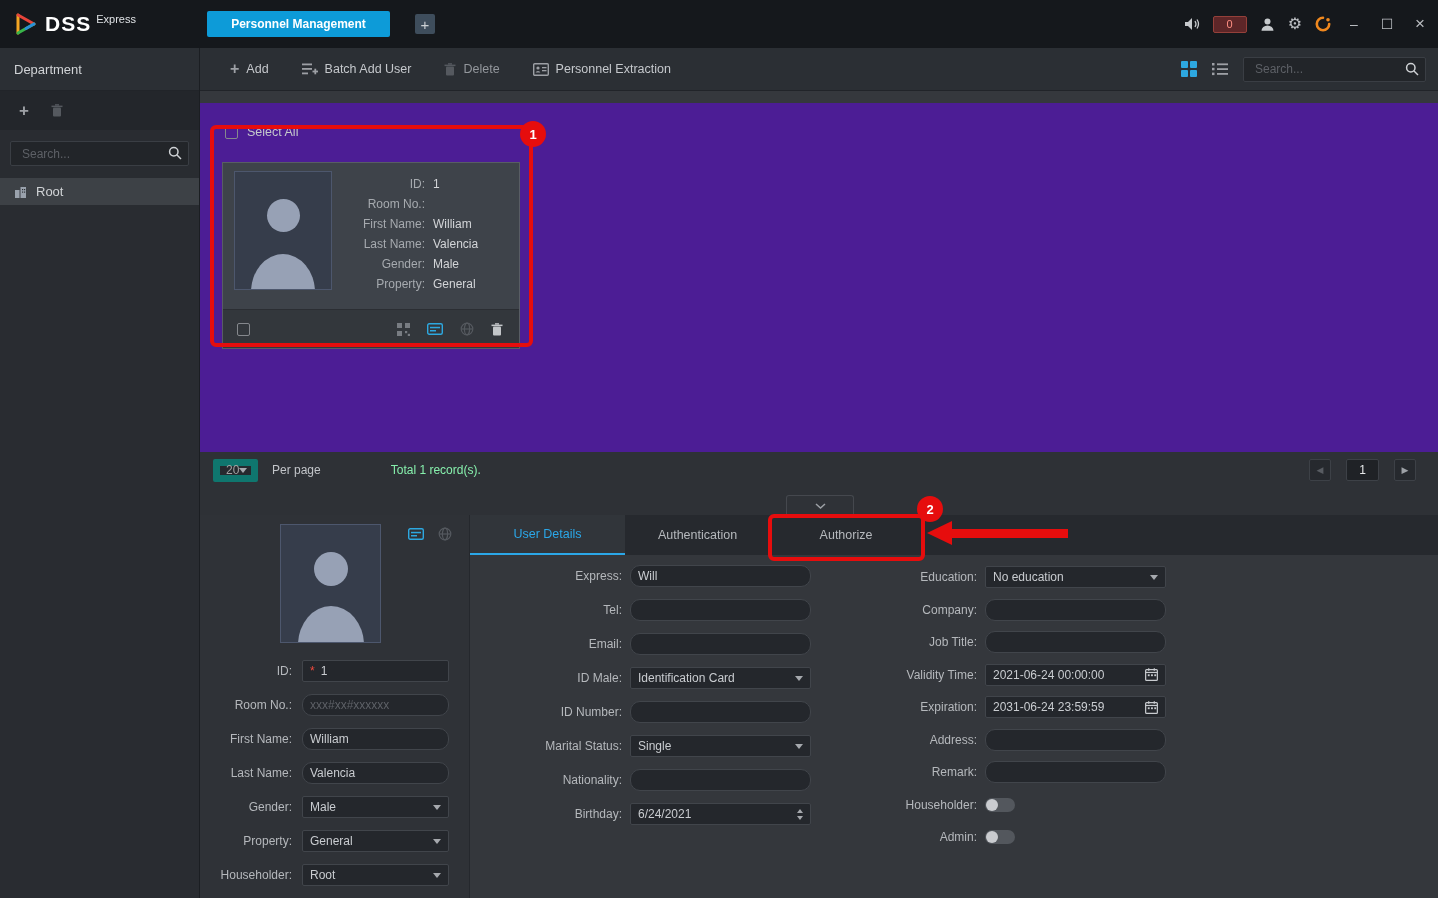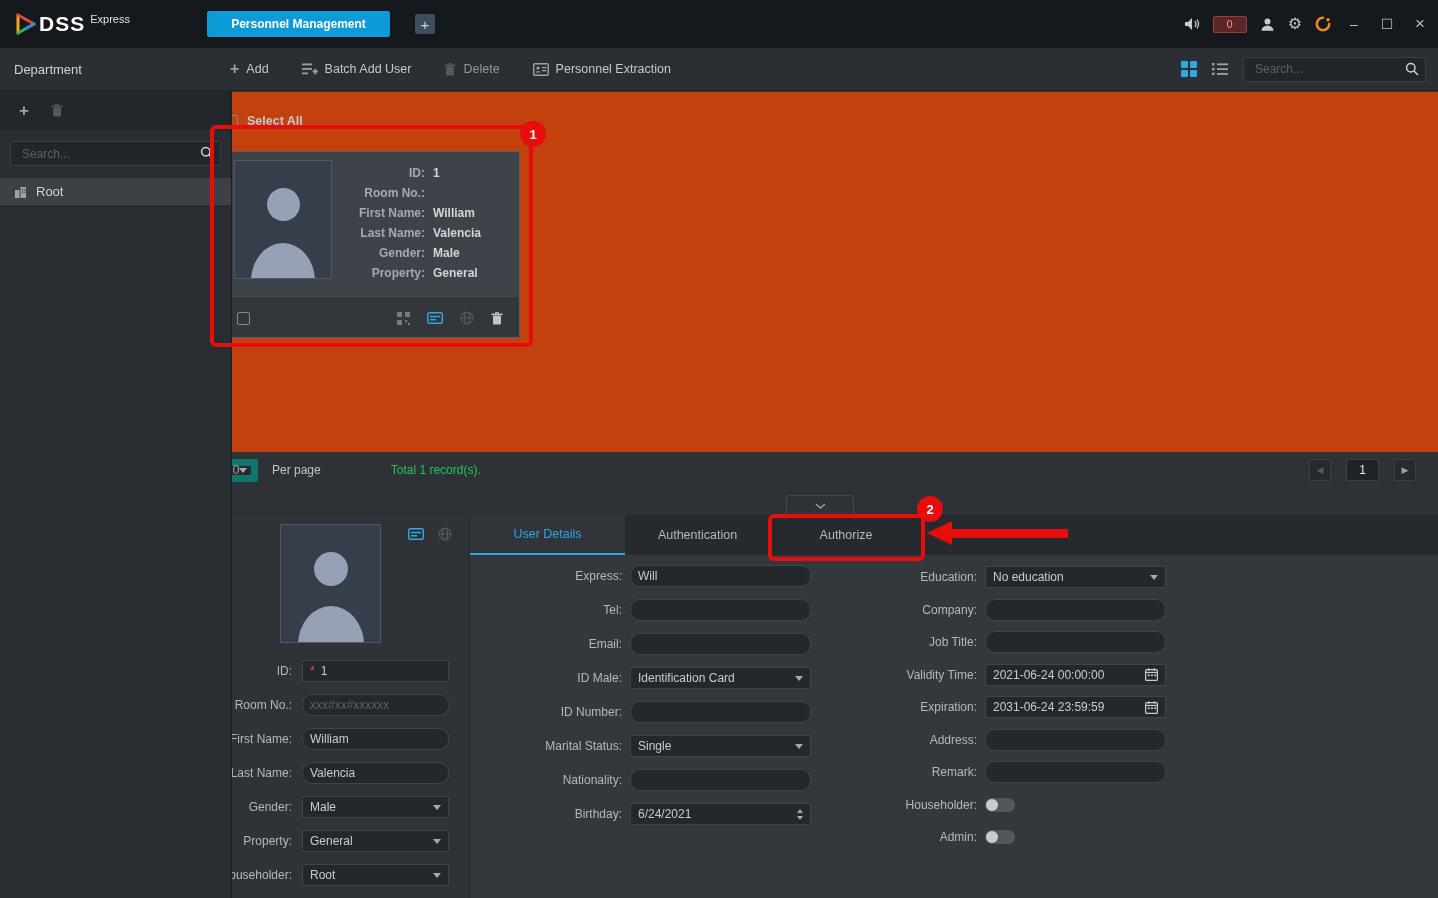--- a/index.html
+++ b/index.html
@@ -3,54 +3,54 @@
 <meta charset="utf-8">
 <style>
 *{margin:0;padding:0;box-sizing:border-box;}
 html,body{width:1438px;height:898px;}
 body{font-family:"Liberation Sans",sans-serif;background:#35383d;color:#c3c6ca;font-size:12px;overflow:hidden;position:relative;}
 .app{position:absolute;inset:0;width:1438px;height:898px;}
 
 
 .topbar{position:absolute;left:0;top:0;width:1438px;height:48px;background:#15181c;z-index:10;}
 .logo{position:absolute;left:14px;top:0;height:48px;display:flex;align-items:center;}
-.logo-dss{font-size:21px;font-weight:bold;color:#fff;letter-spacing:1px;margin-left:0;}
+.logo-dss{font-size:21px;font-weight:bold;color:#fff;letter-spacing:1px;margin-left:6px;}
 .logo-express{font-size:11px;color:#dfe2e5;margin-left:5px;position:relative;top:-5px;}
 .app-tab{position:absolute;left:207px;top:11px;width:183px;height:26px;background:#0d9bd8;color:#fff;font-weight:bold;font-size:12px;display:flex;align-items:center;justify-content:center;border-radius:2px;cursor:default;}
 .new-tab{position:absolute;left:415px;top:14px;width:20px;height:20px;background:#3e4d5c;color:#cdd1d5;font-size:15px;display:flex;align-items:center;justify-content:center;border-radius:2px;}
 .topbar-right{position:absolute;right:8px;top:0;height:48px;display:flex;align-items:center;gap:13px;}
 .tb-icon{display:flex;align-items:center;justify-content:center;}
 .gear-glyph{font-size:16px;color:#bcbfc3;line-height:1;}
 .alarm-badge{min-width:34px;height:17px;background:#5d2628;border:1px solid #94403a;border-radius:2px;color:#ff8f83;font-size:11px;display:flex;align-items:center;justify-content:center;padding:0 8px;}
 .win-btn{color:#b9bcc0;font-size:14px;width:20px;text-align:center;}
 .win-close{font-size:17px;}
 
 
-.sidebar{position:absolute;left:0;top:48px;width:232px;bottom:0;background:#292c31;border-right:1px solid #1b1e22;z-index:5;}
+.sidebar{position:absolute;left:0;top:48px;width:200px;bottom:0;background:#292c31;border-right:1px solid #1b1e22;z-index:5;}
 .sidebar-header{height:43px;background:#2b2f34;border-bottom:1px solid #212429;display:flex;align-items:center;padding:0 14px;color:#d0d3d6;font-size:13px;}
 .sidebar-actions{height:39px;background:#23262b;display:flex;align-items:center;gap:22px;padding:0 19px;}
 .sb-plus{color:#9da0a5;font-size:17px;font-weight:bold;line-height:1;}
 .sidebar-search{position:relative;margin:11px 10px 12px;}
 .search-input{width:100%;height:25px;background:#222529;border:1px solid #3a3e44;border-radius:2px;color:#c9ccd0;font:12px "Liberation Sans",sans-serif;padding:0 26px 0 11px;}
 .search-input::placeholder{color:#5d6066;}
 .search-ic{position:absolute;right:7px;top:5px;display:flex;}
 .tree-item{height:27px;display:flex;align-items:center;gap:9px;padding:0 14px;color:#d0d3d6;font-size:13px;}
 .tree-item.selected{background:#3d4146;}
 
 
 .toolbar{position:absolute;left:200px;top:48px;right:0;height:43px;background:#2b2f34;border-bottom:1px solid #212429;display:flex;align-items:center;padding-left:30px;gap:33px;z-index:5;}
 .tb-btn{display:flex;align-items:center;gap:7px;background:none;border:none;color:#c5c8cc;font:12.5px "Liberation Sans",sans-serif;}
 .tb-btn.dim{color:#93979c;}
 .plus-ic{color:#9da0a5;font-size:16px;font-weight:bold;line-height:1;}
 .toolbar-right{position:absolute;right:12px;display:flex;align-items:center;gap:15px;}
 .view-btn{display:flex;}
 .toolbar-search{position:relative;width:183px;}
 
 
-.content{position:absolute;left:200px;top:92px;right:0;height:361px;background:#c2410c;font-weight:bold;}
+.content{position:absolute;left:200px;top:103px;right:0;height:361px;background:#4c1d95;}
 .select-all{position:absolute;left:25px;top:22px;display:flex;align-items:center;gap:9px;color:#c5c8cc;font-size:12.5px;}
 .checkbox{width:13px;height:13px;border:1px solid #85888d;border-radius:2px;background:transparent;display:inline-block;flex:none;}
 .person-card{position:absolute;left:22px;top:59px;width:298px;height:187px;background:#3e434a;border:1px solid #585d64;}
 .card-body{position:relative;height:147px;}
 .avatar{background:#363d4b;border:1px solid #4d576d;position:relative;overflow:hidden;}
 .avatar .head{position:absolute;border-radius:50%;background:#97a1b5;}
 .avatar .torso{position:absolute;background:#97a1b5;border-radius:50% 50% 0 0 / 100% 100% 0 0;}
 .card-avatar{position:absolute;left:11px;top:8px;width:98px;height:119px;}
 .card-avatar .head{width:33px;height:33px;left:32px;top:27px;}
 .card-avatar .torso{width:64px;height:38px;left:16px;bottom:-3px;}
@@ -63,21 +63,21 @@
 .ic-dim{color:#787c82;display:flex;}
 .ic-blue{color:#2da8e0;display:flex;}
 .ic-faint{color:#55595f;display:flex;}
 .ic-light{color:#c3c6c9;display:flex;}
 
 
 .bottom-strip{position:absolute;left:200px;top:452px;right:0;height:63px;background:#2e3136;}
 .pagination{position:absolute;left:0;right:0;top:0;height:36px;display:flex;align-items:center;padding:0 22px 0 13px;}
 .page-size{width:45px;height:23px;background:#26292e;border:7px solid #0f766e;border-radius:2px;display:flex;align-items:center;justify-content:space-between;padding:0 6px;color:#a3a3a3;}
 .pg-label{color:#c2c5c9;margin-left:14px;}
-.pg-total{color:#22c55e;margin-left:70px;}
+.pg-total{color:#86efac;margin-left:70px;}
 .pg-right{margin-left:auto;display:flex;align-items:center;gap:15px;}
 .pg-btn{width:22px;height:22px;background:#26292e;border:1px solid #3d4147;border-radius:2px;display:flex;align-items:center;justify-content:center;font-size:9px;}
 .pg-btn.prev{color:#585c62;}
 .pg-btn.next{color:#9da1a6;}
 .pg-page{width:33px;height:22px;background:#1f2226;border:1px solid #3d4147;border-radius:2px;color:#e5e7e9;display:flex;align-items:center;justify-content:center;}
 .collapse-btn{position:absolute;left:586px;top:43px;width:68px;height:20px;background:#2f3237;border:1px solid #45484e;border-bottom:none;border-radius:3px 3px 0 0;display:flex;align-items:center;justify-content:center;}
 
 
 .photo-panel{position:absolute;left:200px;top:515px;width:270px;bottom:0;background:#2f3237;border-right:1px solid #25282d;}
 .pp-icons{position:absolute;left:208px;top:12px;display:flex;gap:14px;align-items:center;}

